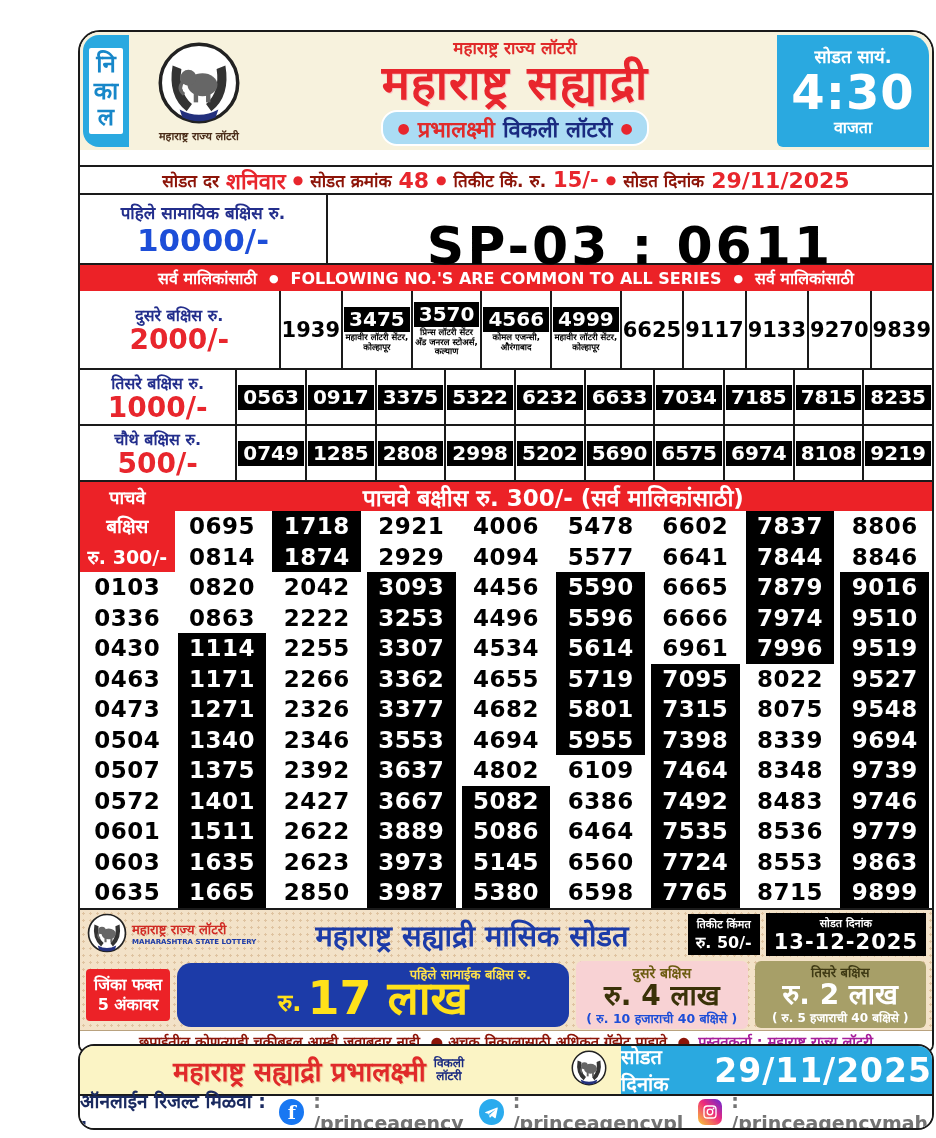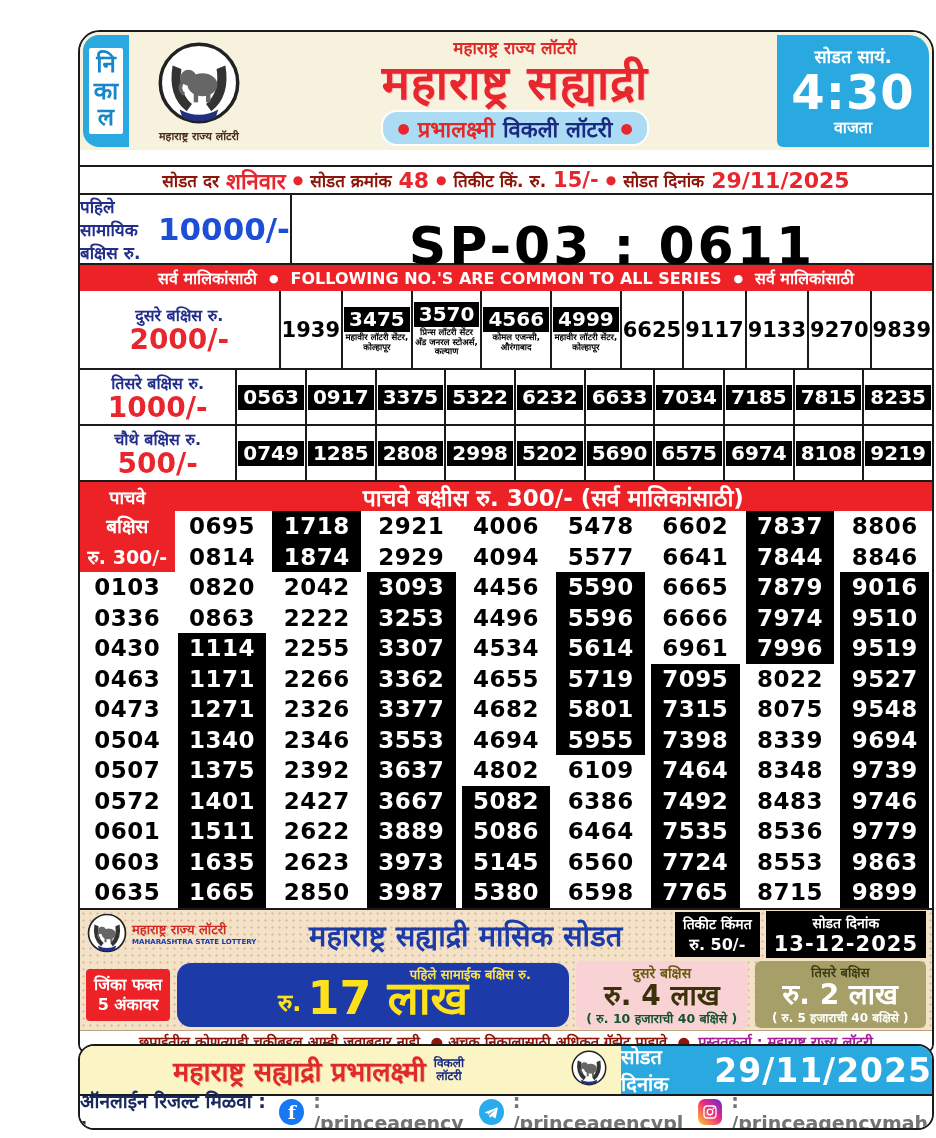--- a/index.html
+++ b/index.html
@@ -39,21 +39,21 @@
   .header-gap { height: 15px; background: #fff; }
   
   .info-row { height: 30px; border-top: 2px solid #1a1a1a; border-bottom: 2px solid #1a1a1a;
               display: flex; align-items: center; justify-content: center; gap: 7px; background: #fff; }
   .info-row .lab { color: #8c1408; font-weight: bold; font-size: 17px; }
   .info-row .val { color: #e8262d; font-weight: bold; font-size: 21px; }
   .info-row .big { font-size: 22px; }
   .info-row .bullet { color: #e8262d; font-size: 12px; }
   
   .prize1 { height: 70px; display: flex; border-bottom: 2px solid #1a1a1a; background: #fff; }
-  .p1-label { width: 212px; border-right: 2px solid #1a1a1a; display: flex; flex-direction: row;
+  .p1-label { width: 248px; border-right: 2px solid #1a1a1a; display: flex; flex-direction: column;
               align-items: center; justify-content: center; }
   .p1-label .l1 { color: #232e8c; font-weight: bold; font-size: 17px; }
   .p1-label .l2 { color: #1d4ed8; font-weight: bold; font-size: 31px; line-height: 1.05; }
   .p1-num { flex: 1; display: flex; align-items: center; justify-content: center;
             font-size: 52px; font-weight: bold; color: #000; letter-spacing: 3px; margin-top: 33px; }
   
   .common-banner { height: 26px; background: #ec2227; color: #fff; display: flex; align-items: center;
                    justify-content: center; gap: 12px; font-weight: bold; font-size: 16px; }
   .common-banner .bullet { font-size: 11px; }
   
@@ -86,35 +86,35 @@
            align-items: center; justify-content: center; display: flex; }
   
   .promo { border-top: 2px solid #1a1a1a; background-color: #f3e2c8;
            background-image: radial-gradient(#dfc3a0 1px, transparent 1.2px); background-size: 7px 7px; }
   .promo-r1 { height: 50px; display: flex; align-items: center; padding: 2px 6px; gap: 6px; }
   .promo-logo { display: flex; align-items: center; gap: 4px; }
   .promo-logo-txt .a { color: #d02a24; font-weight: bold; font-size: 13px; line-height: 1.1; }
   .promo-logo-txt .b { color: #1c3ba8; font-weight: bold; font-size: 7px; }
   .promo-title { flex: 1; text-align: center; color: #1c3ba8; font-weight: bold; font-size: 29px; }
   .blackbox { background: #000; color: #fff; text-align: center; padding: 2px 8px; }
-  .blackbox .s1 { font-size: 14px; font-weight: bold; }
+  .blackbox .s1 { font-size: 11px; font-weight: bold; }
   .blackbox .s2 { font-size: 16px; font-weight: bold; }
   .blackbox.datebox .s2 { font-size: 21px; letter-spacing: 1px; }
   .promo-r2 { height: 70px; display: flex; align-items: center; padding: 0 6px; gap: 7px; }
   .winbox { background: #ec2227; color: #fff; font-weight: bold; font-size: 16px; text-align: center;
             padding: 6px 8px; border-radius: 4px; line-height: 1.25; }
   .bigblue { width: 392px; height: 64px; background: #1c3ba8; border-radius: 14px; position: relative;
              display: flex; align-items: center; justify-content: center; gap: 6px; }
   .bigblue .toplab { position: absolute; top: 2px; right: 38px; color: #ffe24a; font-weight: bold; font-size: 13px; }
   .bigblue .rs { color: #ffe11a; font-weight: bold; font-size: 24px; margin-top: 14px; }
   .bigblue .amt { color: #ffe11a; font-weight: bold; font-size: 46px; line-height: 1; margin-top: 6px; }
   .pinkbox { flex: 1; background: #f8d2d4; border-radius: 6px; text-align: center; padding: 2px 4px; }
   .pinkbox .s1 { color: #6b5b10; font-weight: bold; font-size: 14px; }
   .pinkbox .s2 { color: #3a3208; font-weight: bold; font-size: 28px; line-height: 1; }
-  .pinkbox .s3 { color: #14532d; font-weight: bold; font-size: 12.5px; }
+  .pinkbox .s3 { color: #1d4ed8; font-weight: bold; font-size: 12.5px; }
   .olivebox { flex: 1; background: #a79f68; border-radius: 6px; text-align: center; padding: 2px 4px; }
   .olivebox .s1 { color: #3f3a14; font-weight: bold; font-size: 13px; }
   .olivebox .s2 { color: #fff; font-weight: bold; font-size: 28px; line-height: 1; }
   .olivebox .s3 { color: #fff; font-weight: bold; font-size: 12px; }
   .promo-r3 { height: 22px; background: #fff; border-top: 1px solid #b9a27f; display: flex;
               align-items: center; justify-content: center; gap: 8px; }
   .promo-r3 .d1 { color: #8c1408; font-weight: bold; font-size: 14.5px; }
   .promo-r3 .d2 { color: #a61d9b; font-weight: bold; font-size: 14.5px; }
   
   .footer-card { position: absolute; left: 78px; top: 1044px; width: 856px; height: 86px;

